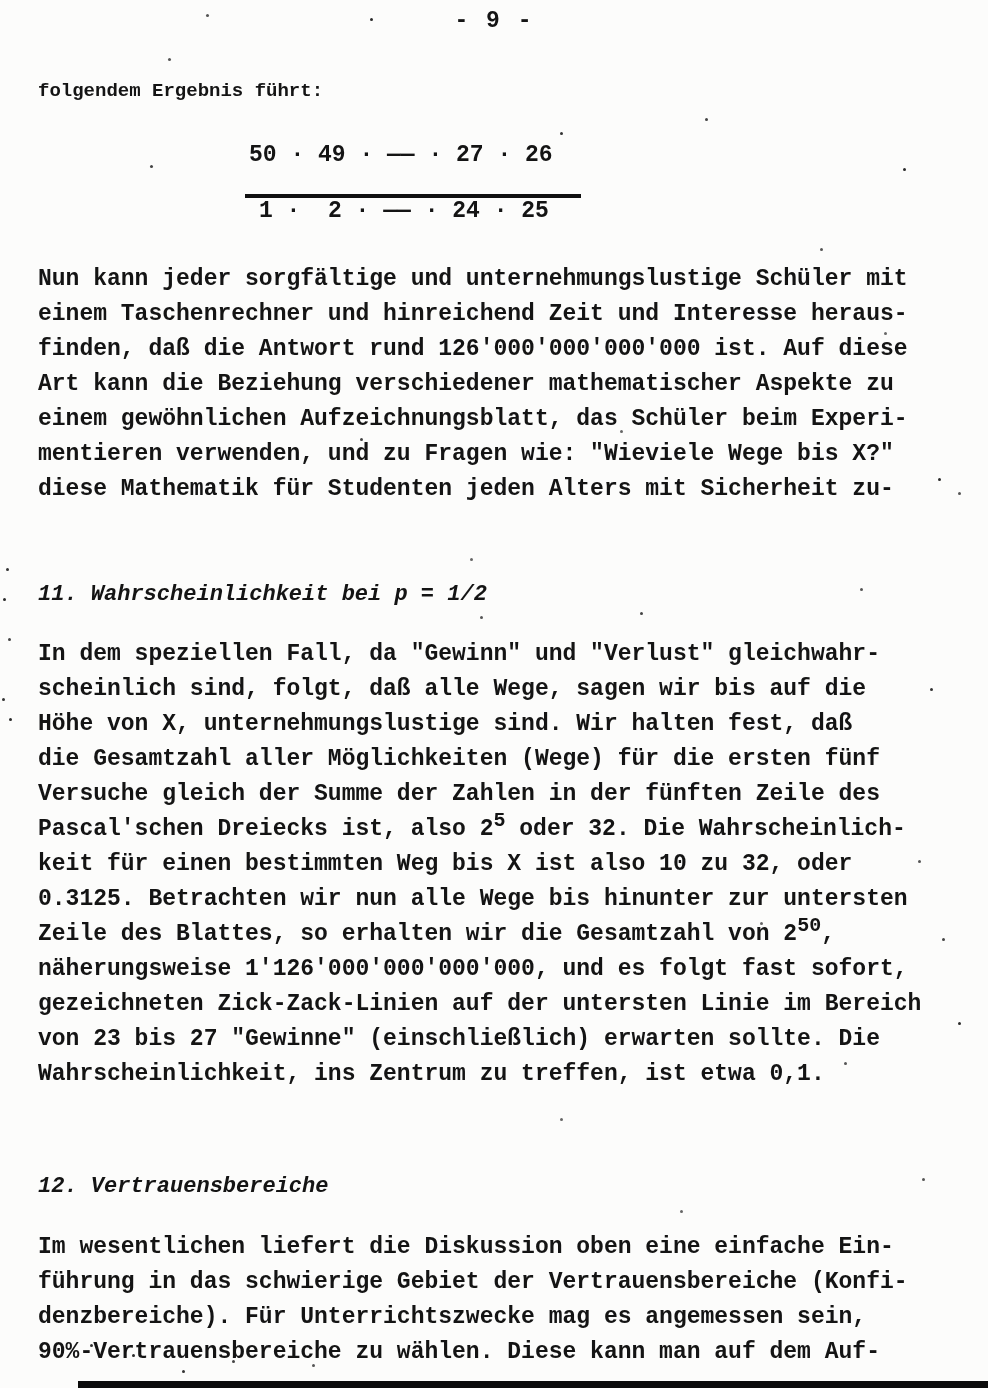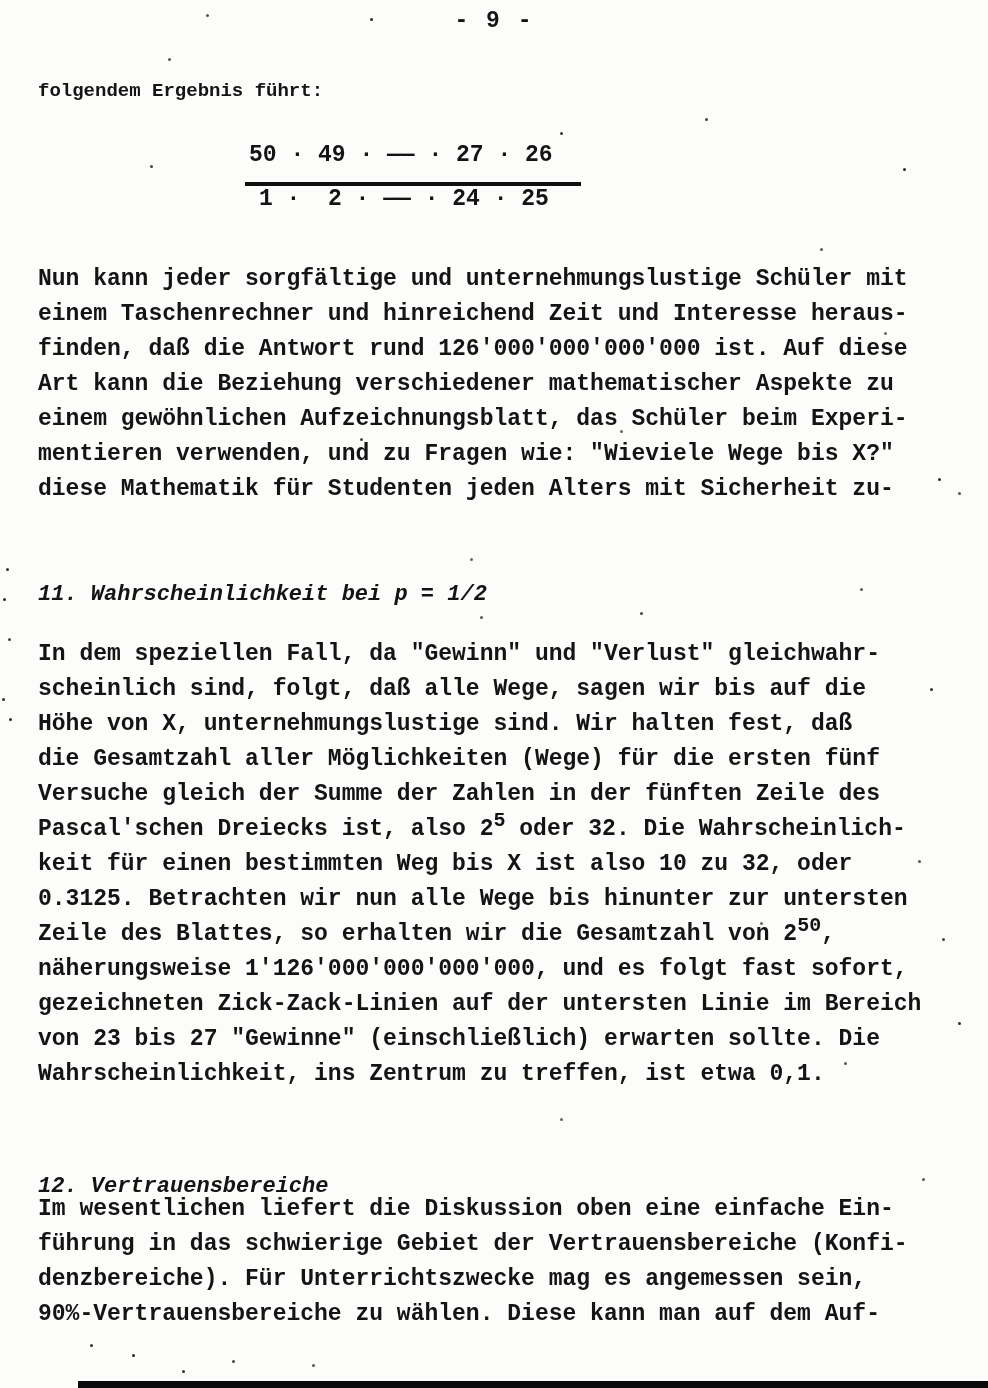--- a/index.html
+++ b/index.html
@@ -38,21 +38,21 @@
   }
 
   .fraction {
     top: 142px;
     left: 245px;
     width: 340px;
     font-size: 23px;
   }
   .fraction .num {
     padding-left: 4px;
-    padding-bottom: 14px;
+    padding-bottom: 26px;
     white-space: pre;
   }
   .fraction .bar {
     height: 0;
     border-top: 4px solid #101010;
     width: 336px;
   }
   .fraction .den {
     padding-left: 14px;
     white-space: pre;
@@ -70,21 +70,21 @@
   }
   .body-text sup {
     font-size: 20px;
     line-height: 0;
     vertical-align: 9px;
     letter-spacing: 0;
   }
 
   .para-1 { top: 262px; }
   .para-2 { top: 637px; }
-  .para-3 { top: 1192px; }
+  .para-3 { top: 1230px; }
 
   .section-heading {
     left: 38px;
     font-size: 22px;
     font-style: italic;
     white-space: pre;
     text-align: center;
   }
   .heading-11 { top: 582px; }
   .heading-12 { top: 1174px; }

